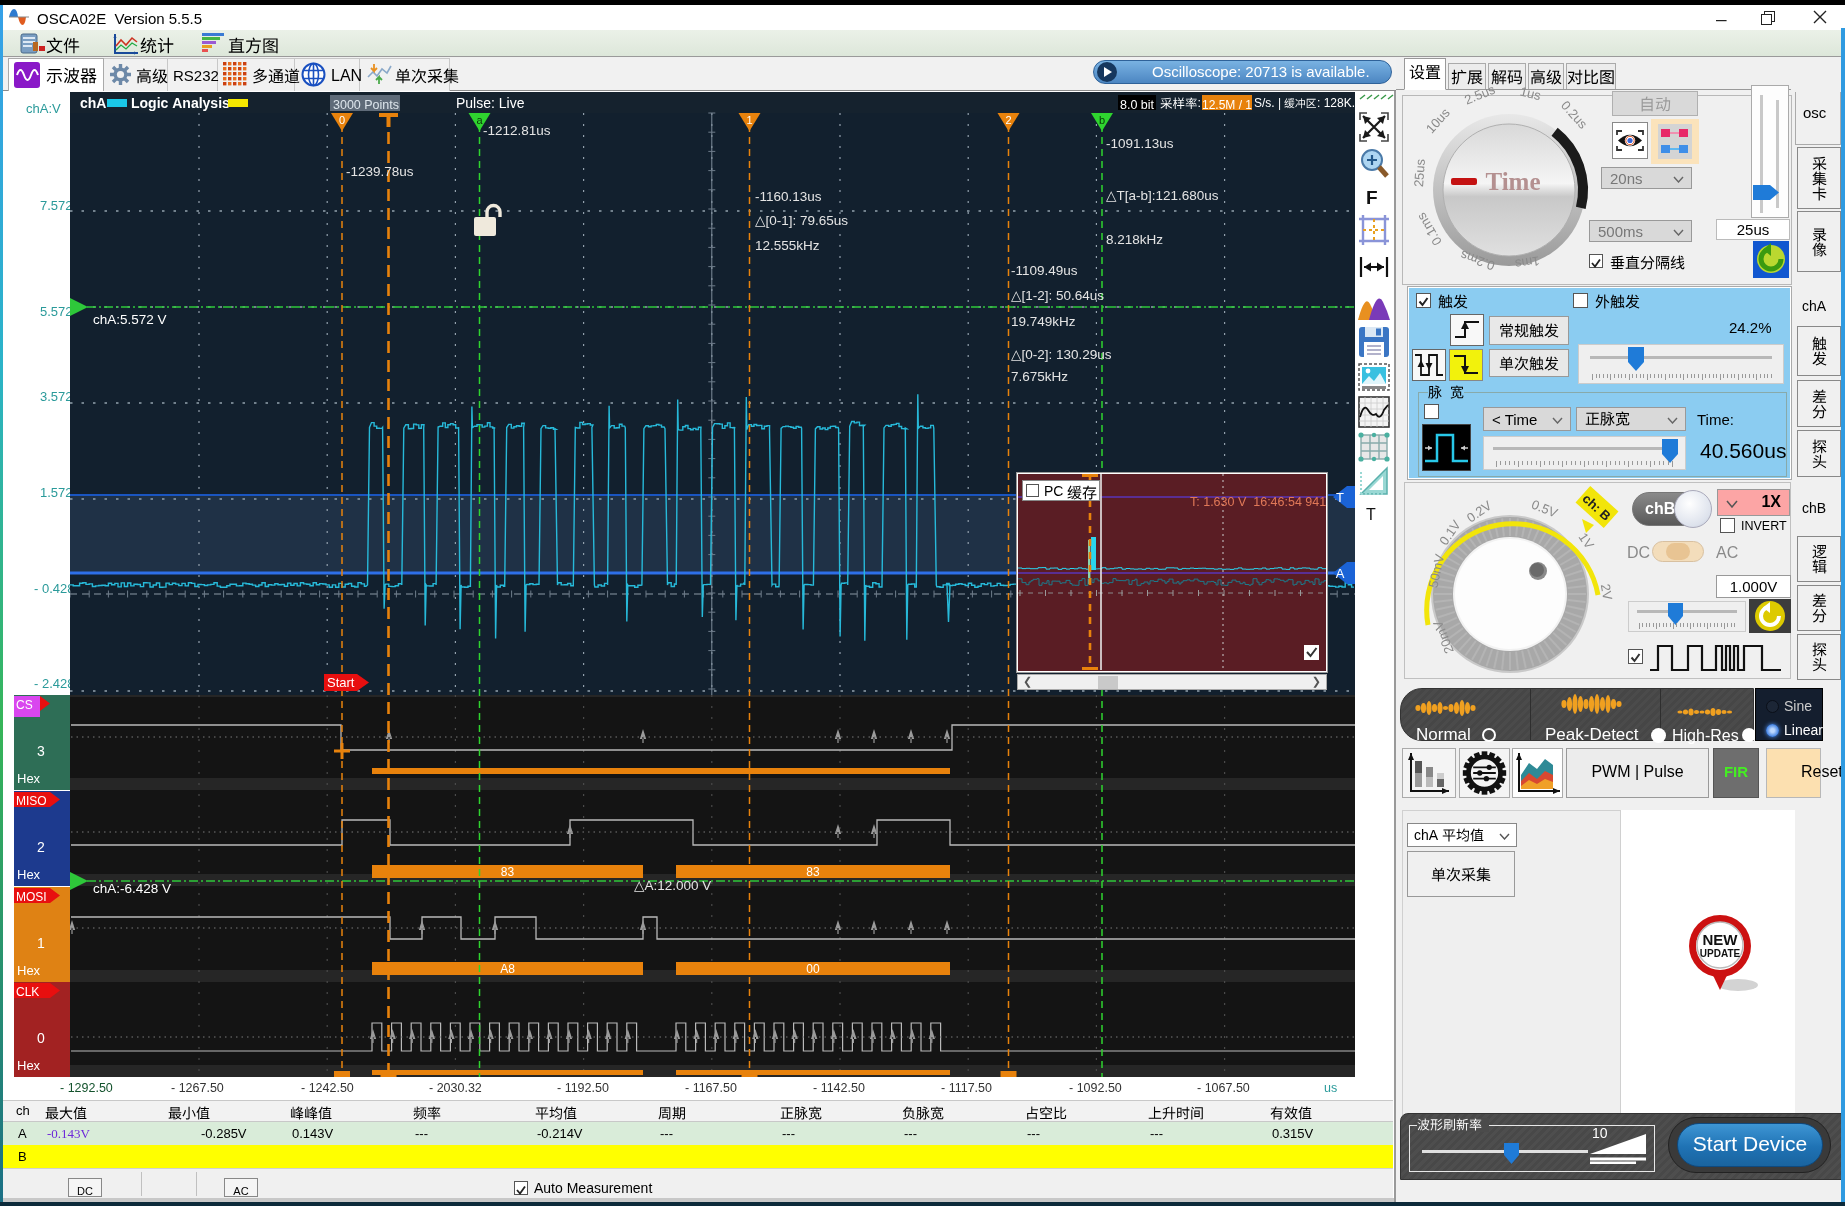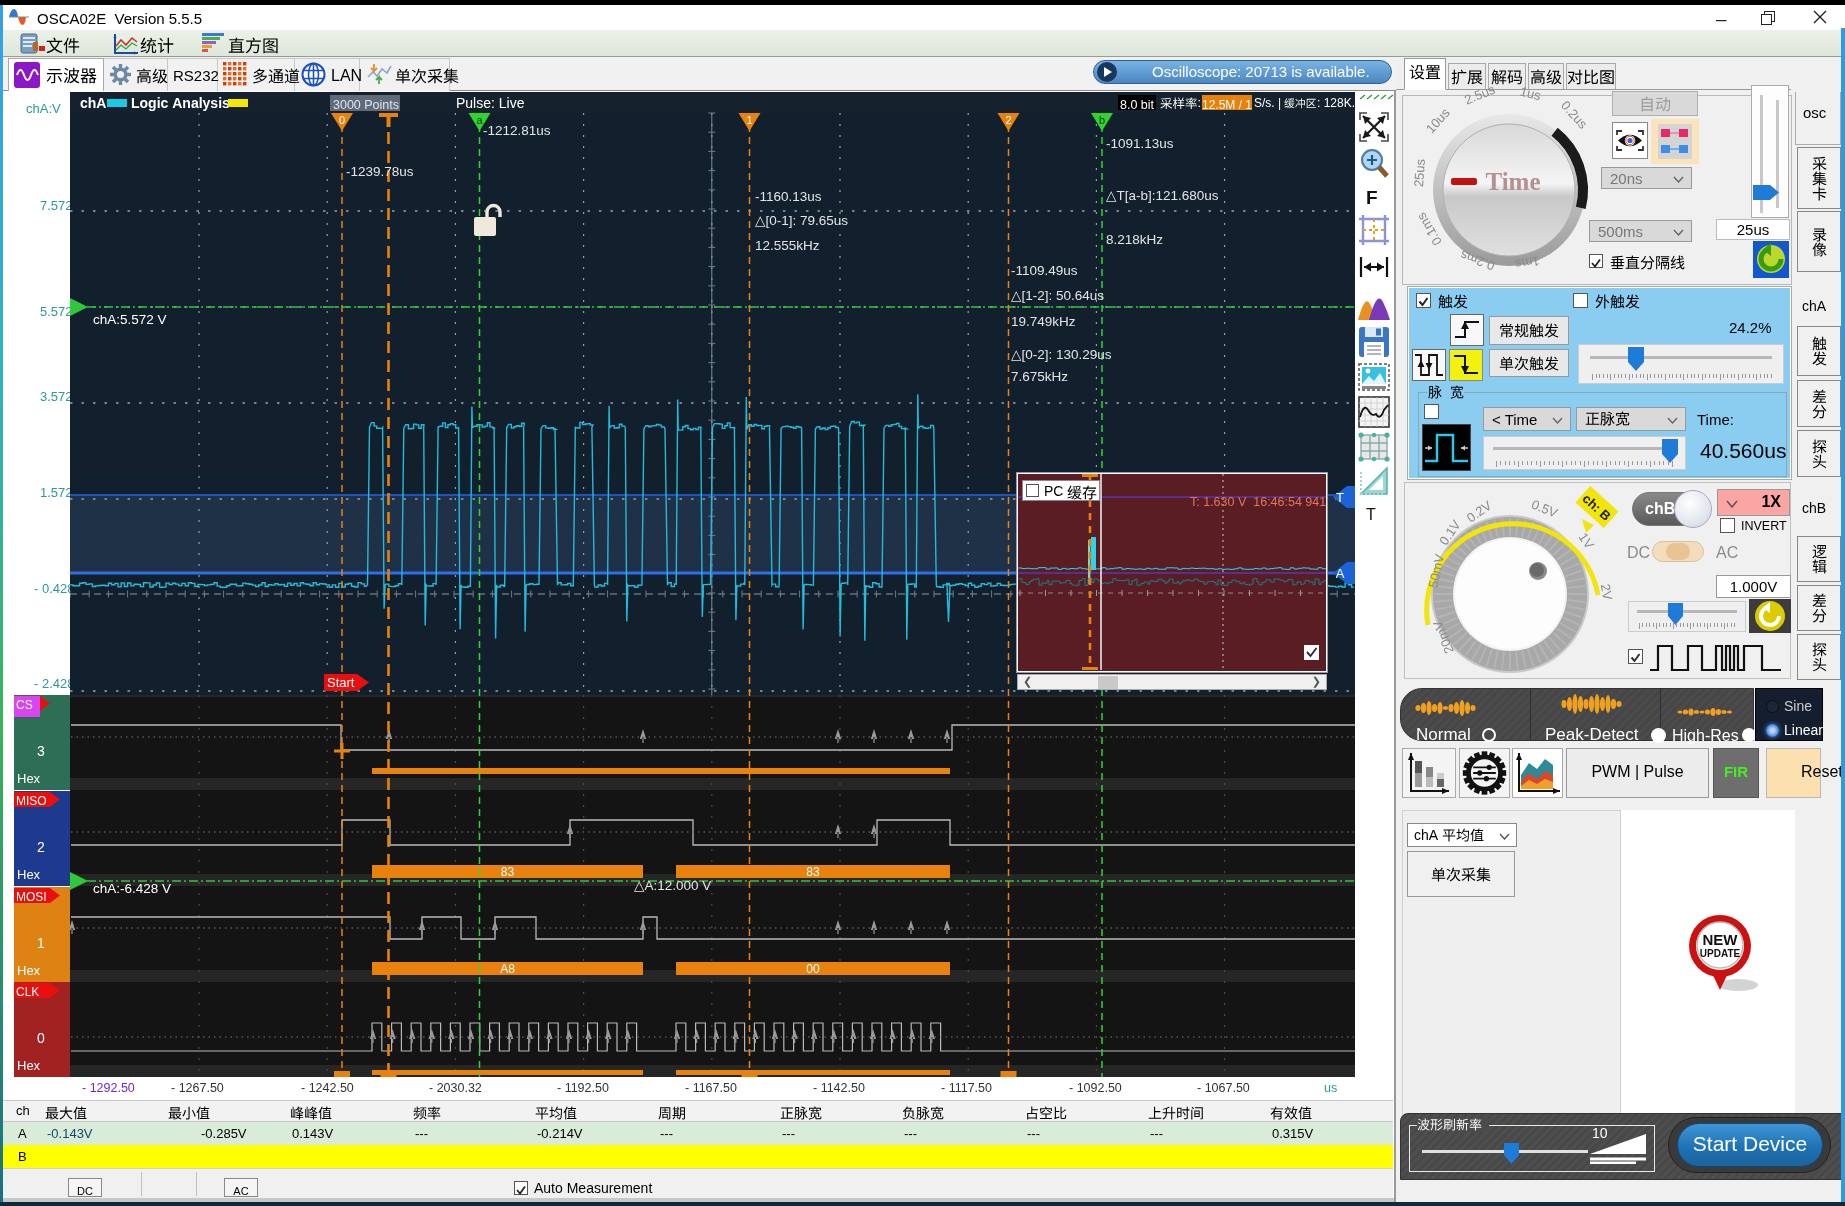--- a/index.html
+++ b/index.html
@@ -536,21 +536,21 @@
 </g>
 <g transform="translate(1357,464)">
  <path d="M4 30 L30 30 L30 4 Z" fill="#9ad8d4" stroke="#5ab0ac" stroke-width="1.5"></path>
  <path d="M12 26 L26 26 L26 12 Z" fill="#fff"></path>
  <path d="M4 30 L4 6 M4 30 H28" stroke="#9ad8d4" stroke-width="2" stroke-dasharray="2 2"></path>
 </g>
 <text x="1366" y="520" font-size="16" fill="#111" font-family="Liberation Sans">T</text>
 <path d="M1360 99 l5 -4 M1367 99 l5 -4 M1374 99 l5 -4 M1381 99 l5 -4 M1388 99 l5 -4" stroke="#3a9a4a" stroke-width="1.5"></path>
 </svg>
 <div style="position:absolute;left:3px;top:1077px;width:1393px;height:23px;background:#fff;"></div>
-<div style="position:absolute;left:82px;top:1081px;font-size:12.5px;line-height:15.5px;color:#6d28d9;white-space:nowrap;">- 1292.50</div>
+<div style="position:absolute;left:60px;top:1081px;font-size:12.5px;line-height:15.5px;color:#14532d;white-space:nowrap;">- 1292.50</div>
 <div style="position:absolute;left:171px;top:1081px;font-size:12.5px;line-height:15.5px;color:#333;white-space:nowrap;">- 1267.50</div>
 <div style="position:absolute;left:301px;top:1081px;font-size:12.5px;line-height:15.5px;color:#333;white-space:nowrap;">- 1242.50</div>
 <div style="position:absolute;left:429px;top:1081px;font-size:12.5px;line-height:15.5px;color:#333;white-space:nowrap;">- 2030.32</div>
 <div style="position:absolute;left:557px;top:1081px;font-size:12.5px;line-height:15.5px;color:#333;white-space:nowrap;">- 1192.50</div>
 <div style="position:absolute;left:685px;top:1081px;font-size:12.5px;line-height:15.5px;color:#333;white-space:nowrap;">- 1167.50</div>
 <div style="position:absolute;left:813px;top:1081px;font-size:12.5px;line-height:15.5px;color:#333;white-space:nowrap;">- 1142.50</div>
 <div style="position:absolute;left:941px;top:1081px;font-size:12.5px;line-height:15.5px;color:#333;white-space:nowrap;">- 1117.50</div>
 <div style="position:absolute;left:1069px;top:1081px;font-size:12.5px;line-height:15.5px;color:#333;white-space:nowrap;">- 1092.50</div>
 <div style="position:absolute;left:1197px;top:1081px;font-size:12.5px;line-height:15.5px;color:#333;white-space:nowrap;">- 1067.50</div>
 <div style="position:absolute;left:1324px;top:1081px;font-size:12.5px;line-height:15.5px;color:#2a9a9a;white-space:nowrap;">us</div>
@@ -606,21 +606,21 @@
         <use href="#u5347" x="1000"></use>
         <use href="#u65f6" x="2000"></use>
         <use href="#u95f4" x="3000"></use>
       </svg></div>
 <div style="position:absolute;left:1270px;top:1103px;width:46px;height:16px;"><svg style="display:inline-block;vertical-align:middle;" width="42" height="14" viewBox="0 -880 3000 1000" fill="#000">
         <use href="#u6709" x="0"></use>
         <use href="#u6548" x="1000"></use>
         <use href="#u503c" x="2000"></use>
       </svg></div>
 <div style="position:absolute;left:18px;top:1126px;font-size:13px;line-height:16px;color:#000;white-space:nowrap;">A</div>
-<div style="position:absolute;left:47px;top:1126px;font-size:13px;line-height:16px;color:#0c4a6e;white-space:nowrap;">-0.143V</div>
+<div style="position:absolute;left:47px;top:1126px;font-size:13px;line-height:16px;color:#6d28d9;white-space:nowrap;font-family:Liberation Serif, serif;">-0.143V</div>
 <div style="position:absolute;left:170px;top:1126px;font-size:13px;line-height:16px;color:#000;white-space:nowrap;margin-left:31px;">-0.285V</div>
 <div style="position:absolute;left:292px;top:1126px;font-size:13px;line-height:16px;color:#000;white-space:nowrap;">0.143V</div>
 <div style="position:absolute;left:415px;top:1126px;font-size:13px;line-height:16px;color:#000;white-space:nowrap;">---</div>
 <div style="position:absolute;left:537px;top:1126px;font-size:13px;line-height:16px;color:#000;white-space:nowrap;">-0.214V</div>
 <div style="position:absolute;left:660px;top:1126px;font-size:13px;line-height:16px;color:#000;white-space:nowrap;">---</div>
 <div style="position:absolute;left:782px;top:1126px;font-size:13px;line-height:16px;color:#000;white-space:nowrap;">---</div>
 <div style="position:absolute;left:904px;top:1126px;font-size:13px;line-height:16px;color:#000;white-space:nowrap;">---</div>
 <div style="position:absolute;left:1027px;top:1126px;font-size:13px;line-height:16px;color:#000;white-space:nowrap;">---</div>
 <div style="position:absolute;left:1150px;top:1126px;font-size:13px;line-height:16px;color:#000;white-space:nowrap;">---</div>
 <div style="position:absolute;left:1272px;top:1126px;font-size:13px;line-height:16px;color:#000;white-space:nowrap;">0.315V</div>

